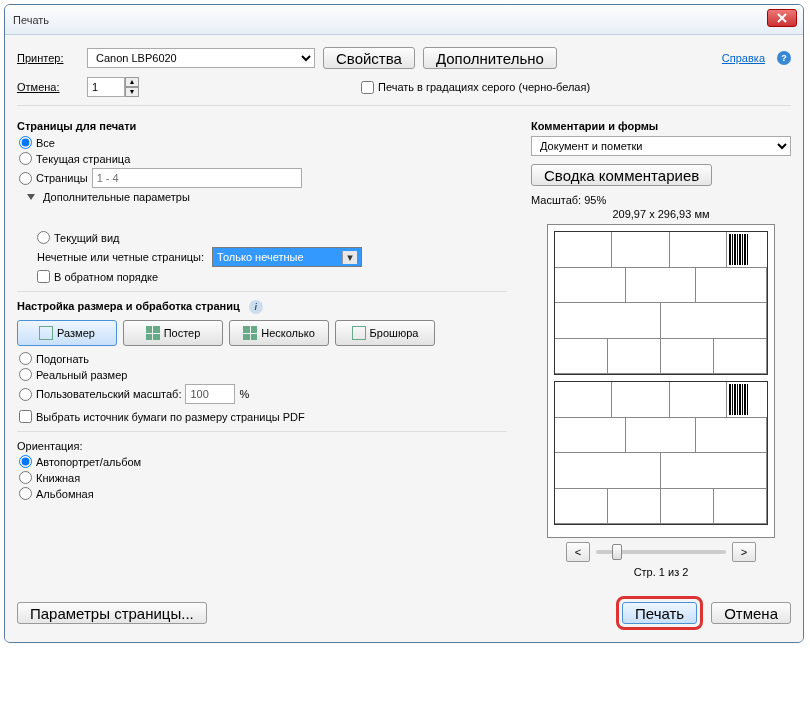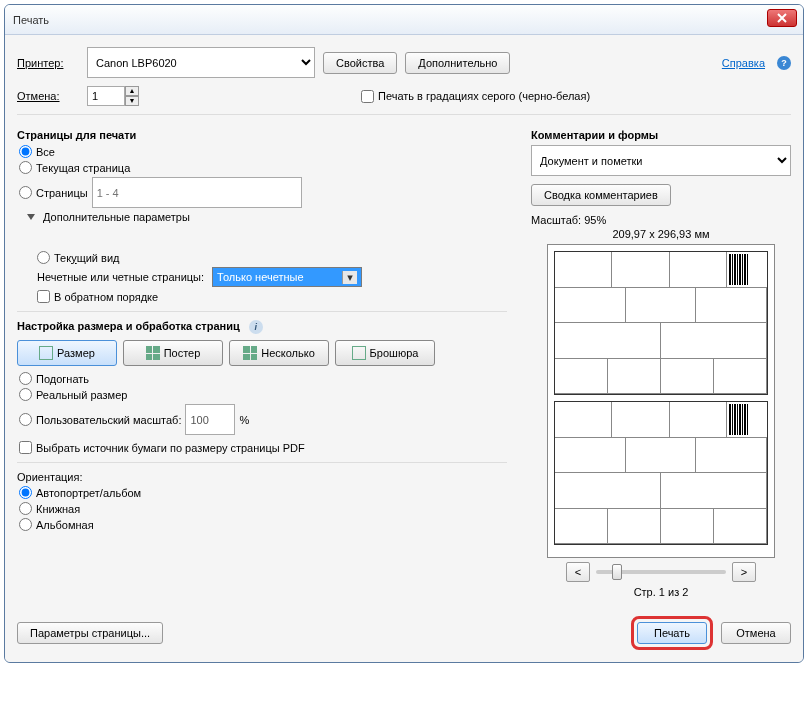--- a/index.html
+++ b/index.html
@@ -5,22 +5,22 @@
 * { box-sizing: border-box; margin: 0; padding: 0; font-family: "Segoe UI", Tahoma, sans-serif; font-size: 11px; }
 body { background: #fff; padding: 4px; }
 .window { width: 800px; border: 1px solid #5a7aa0; border-radius: 6px; background: linear-gradient(#f0f4fa, #e6ecf5); overflow: hidden; }
 .titlebar { height: 30px; background: linear-gradient(#fdfefe, #e7eef7); display: flex; align-items: center; padding: 0 8px; border-bottom: 1px solid #c0cde0; position: relative; }
 .titlebar-title { color: #333; }
 .close-btn { position: absolute; right: 6px; top: 4px; width: 30px; height: 18px; background: linear-gradient(#e77, #c33); border: 1px solid #a00; border-radius: 3px; display: flex; align-items: center; justify-content: center; color: #fff; font-weight: bold; cursor: pointer; }
 .dialog-body { background: #f5f5f5; padding: 12px; }
 .row { display: flex; align-items: center; gap: 8px; margin-bottom: 8px; }
 .label { display: inline-block; }
 .underline { text-decoration: underline; }
-select, input[type="text"], .combo { background: #fff; border: 1px solid #aaa; height: 31px; padding: 0 4px; font-size: 11px; }
-.btn { background: linear-gradient(#fdfdfd, #e6e6e6); border: 1px solid #999; border-radius: 3px; padding: 2px 12px; height: 22px; cursor: pointer; display: inline-flex; align-items: center; justify-content: center; font-size: 11px; }
+select, input[type="text"], .combo { background: #fff; border: 1px solid #aaa; height: 20px; padding: 0 4px; font-size: 11px; }
+.btn { background: linear-gradient(#fdfdfd, #e6e6e6); border: 1px solid #999; border-radius: 3px; padding: 2px 12px; height: 22px; cursor: pointer; display: inline-flex; align-items: center; justify-content: center; font-size: 15px; }
 .spinbox { display: inline-flex; align-items: center; }
 .spinbox input { width: 38px; height: 20px; }
 .spin-arrows { display: flex; flex-direction: column; }
 .spin-arrows button { width: 14px; height: 10px; font-size: 7px; line-height: 6px; border: 1px solid #999; background: #eee; padding: 0; }
 .checkbox-row { display: flex; align-items: center; gap: 4px; }
 input[type="checkbox"], input[type="radio"] { margin: 0; }
 .columns { display: flex; gap: 24px; }
 .left-col { flex: 1; }
 .right-col { width: 260px; }
 .group-title { font-weight: bold; margin: 6px 0 4px; }

